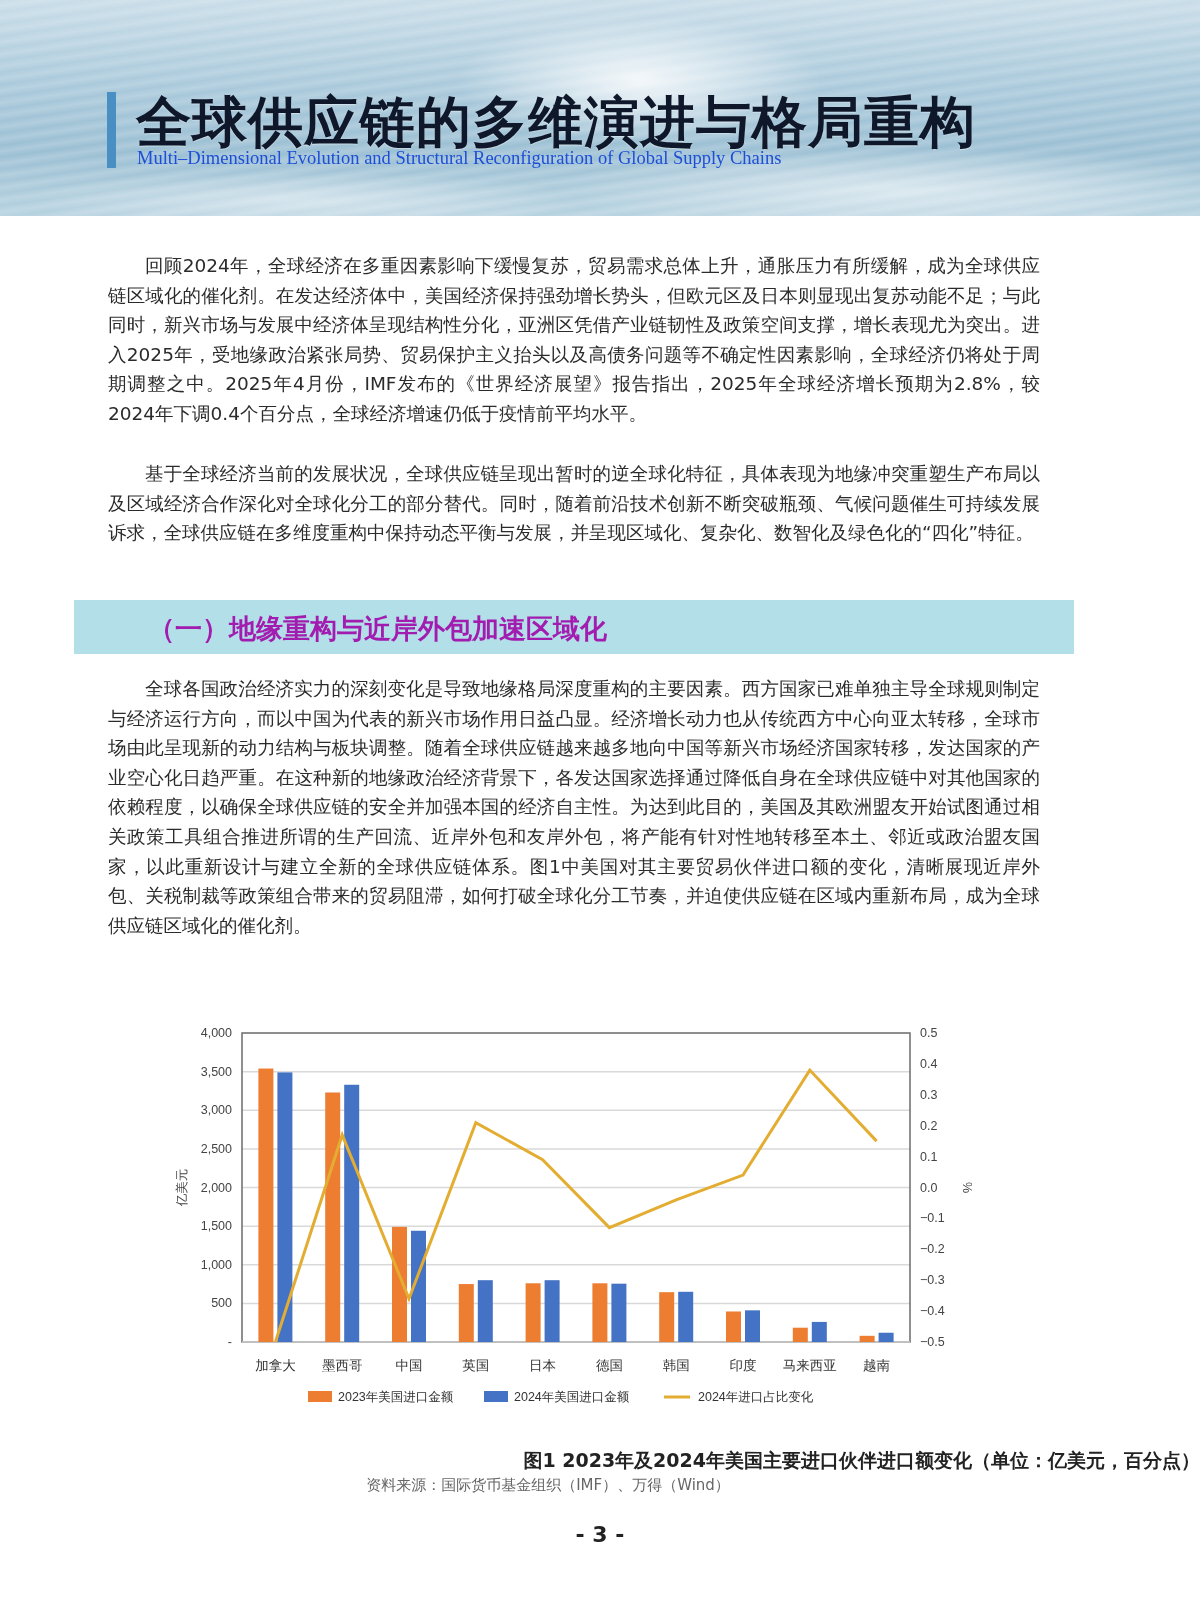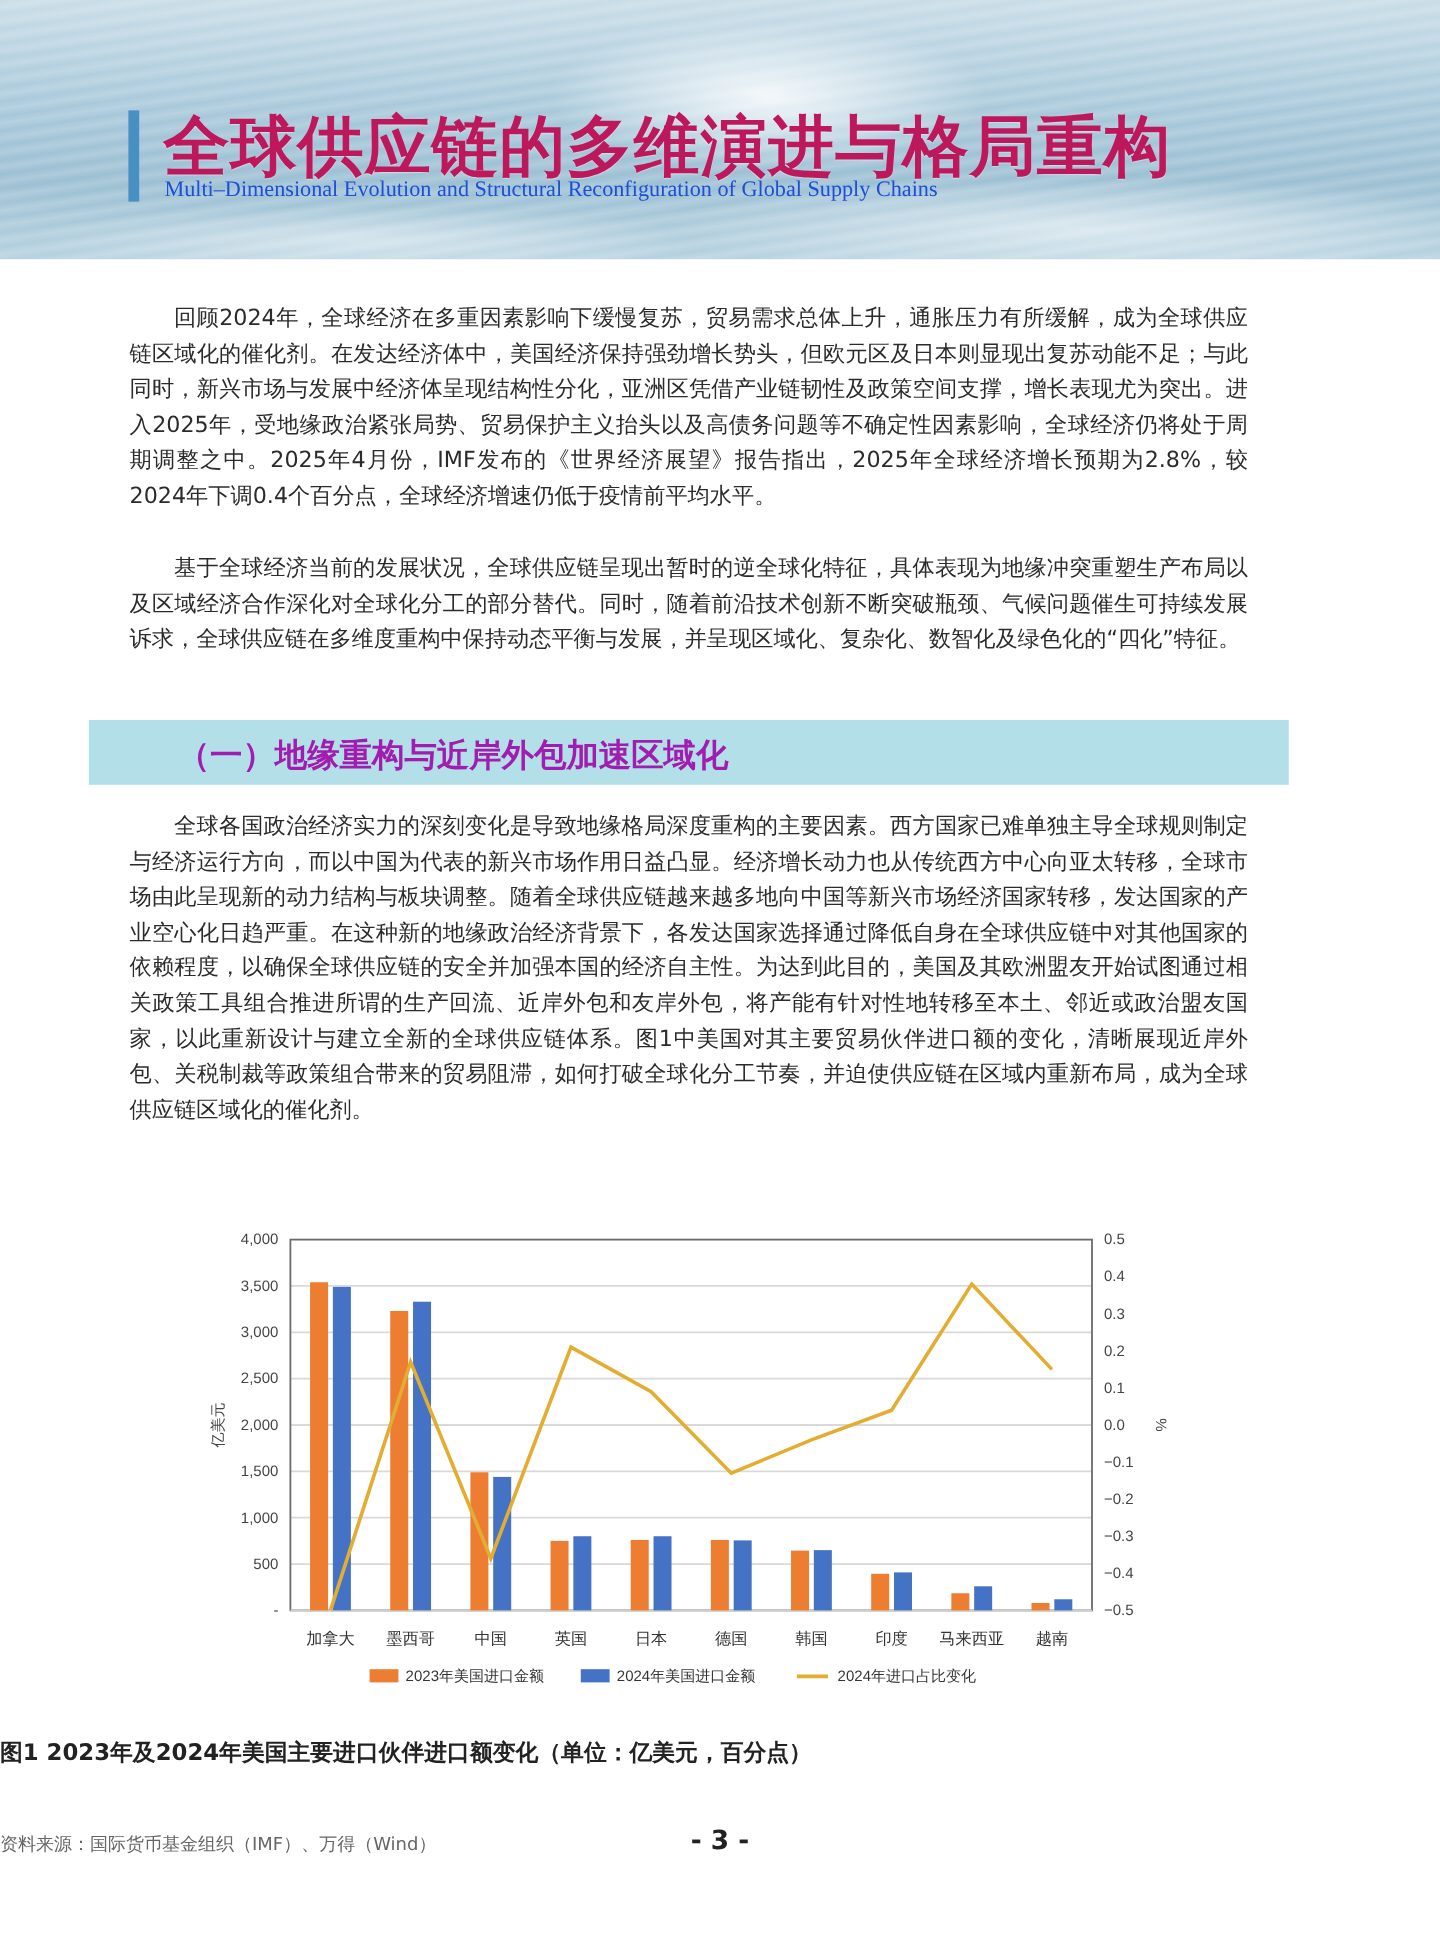--- a/index.html
+++ b/index.html
@@ -16,21 +16,21 @@
       radial-gradient(ellipse 500px 60px at 900px 190px, rgba(255,255,255,0.55), rgba(255,255,255,0) 70%),
       radial-gradient(ellipse 400px 40px at 300px 200px, rgba(255,255,255,0.45), rgba(255,255,255,0) 70%),
       repeating-linear-gradient(172deg, rgba(255,255,255,0.0) 0px, rgba(255,255,255,0.18) 6px, rgba(255,255,255,0.0) 12px),
       linear-gradient(180deg, #c9dde8 0%, #a9c9db 40%, #9bbfd3 70%, #b6d2e0 100%);
   }
   .banner-accent {
     position:absolute; left:107px; top:92px; width:9px; height:76px; background:#4a8fc4;
   }
   .banner-title {
     position:absolute; left:136px; top:86px; font-size:55px; font-weight:bold;
-    color:#be185d; letter-spacing:1px; white-space:nowrap;
+    color:#0f172a; letter-spacing:1px; white-space:nowrap;
     text-shadow: 0 1px 1px rgba(255,255,255,0.4);
   }
   .banner-subtitle {
     position:absolute; left:137px; top:148px; font-size:18.5px;
     font-family:"Liberation Serif", "DejaVu Serif", serif;
     color:#1d4ed8; white-space:nowrap; letter-spacing:0px;
   }
   .para {
     position:absolute; left:108px; width:932px;
     font-size:18.5px; line-height:29.6px; color:#2b2b2b;
@@ -42,25 +42,25 @@
   }
   .section-title {
     position:absolute; left:148px; top:611px; font-size:27px; font-weight:bold; color:#a21caf;
     white-space:nowrap;
   }
   .chart { position:absolute; left:0; top:0; }
   .tick { font-size:12.5px; fill:#444; font-family:"Liberation Sans", "DejaVu Sans", sans-serif; }
   .cat { font-size:13.5px; fill:#333; }
   .legend-text { font-size:12.5px; fill:#333; }
   .caption {
-    position:absolute; left:0; width:1200px; top:1448px; text-align:left;
+    position:absolute; left:0; width:1200px; top:1448px; text-align:right;
     font-size:19px; font-weight:bold; color:#222; white-space:nowrap;
   }
   .source {
-    position:absolute; left:0; width:1096px; top:1528px; 
+    position:absolute; left:0; width:1096px; top:1476px; text-align:center;
     font-size:15px; color:#666;
   }
   .pagenum {
     position:absolute; left:0; width:1200px; top:1522px; text-align:center;
     font-size:22px; color:#222; font-weight:bold;
   }
 </style>
 </head>
 <body>
 

